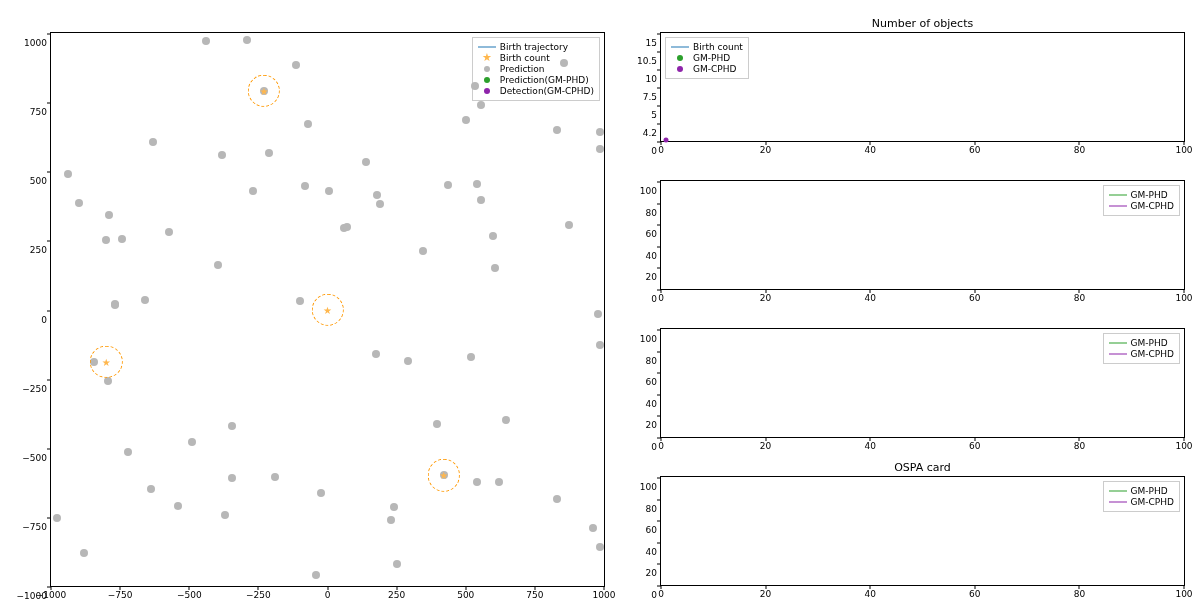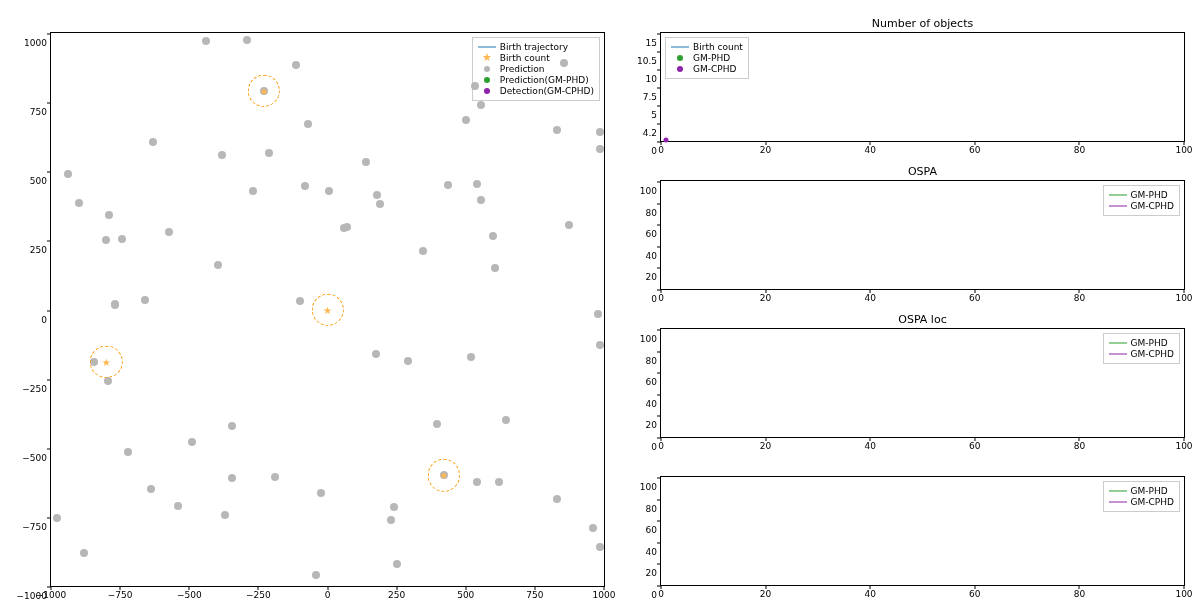--- a/index.html
+++ b/index.html
@@ -271,21 +271,20 @@
         <div class="legend-row">
           <span class="lg-swatch">
             <span class="lg-dot" style="background: rgb(142, 36, 170);"></span>
           </span>
           <span>GM-CPHD</span>
         </div>
       </div>
       <div class="viz-point small-dot" style="background: rgb(142, 36, 170); left: 5.23px; top: 106.56px;"></div>
     </div>
   <div class="panel rp" id="rp1" style="left:660px; top:180px; width:525px; height:110px;">
-    <div class="axis-title">OSPA</div>
   <div class="tickmark-x" style="left: 0px;"></div>
       <div class="tick-x" style="left: 0px;">0</div>
       <div class="tickmark-x" style="left: 104.6px;"></div>
       <div class="tick-x" style="left: 104.6px;">20</div>
       <div class="tickmark-x" style="left: 209.2px;"></div>
       <div class="tick-x" style="left: 209.2px;">40</div>
       <div class="tickmark-x" style="left: 313.8px;"></div>
       <div class="tick-x" style="left: 313.8px;">60</div>
       <div class="tickmark-x" style="left: 418.4px;"></div>
       <div class="tick-x" style="left: 418.4px;">80</div>
@@ -312,21 +311,20 @@
         </div>
         <div class="legend-row">
           <span class="lg-swatch">
             <span class="lg-line" style="border-color: rgb(142, 36, 170);"></span>
           </span>
           <span>GM-CPHD</span>
         </div>
       </div>
     </div>
   <div class="panel rp" id="rp2" style="left:660px; top:328px; width:525px; height:110px;">
-    <div class="axis-title">OSPA loc</div>
   <div class="tickmark-x" style="left: 0px;"></div>
       <div class="tick-x" style="left: 0px;">0</div>
       <div class="tickmark-x" style="left: 104.6px;"></div>
       <div class="tick-x" style="left: 104.6px;">20</div>
       <div class="tickmark-x" style="left: 209.2px;"></div>
       <div class="tick-x" style="left: 209.2px;">40</div>
       <div class="tickmark-x" style="left: 313.8px;"></div>
       <div class="tick-x" style="left: 313.8px;">60</div>
       <div class="tickmark-x" style="left: 418.4px;"></div>
       <div class="tick-x" style="left: 418.4px;">80</div>
@@ -353,20 +351,21 @@
         </div>
         <div class="legend-row">
           <span class="lg-swatch">
             <span class="lg-line" style="border-color: rgb(142, 36, 170);"></span>
           </span>
           <span>GM-CPHD</span>
         </div>
       </div>
     </div>
   <div class="panel rp" id="rp3" style="left:660px; top:476px; width:525px; height:110px;">
+    <div class="axis-title">OSPA card</div>
   <div class="tickmark-x" style="left: 0px;"></div>
       <div class="tick-x" style="left: 0px;">0</div>
       <div class="tickmark-x" style="left: 104.6px;"></div>
       <div class="tick-x" style="left: 104.6px;">20</div>
       <div class="tickmark-x" style="left: 209.2px;"></div>
       <div class="tick-x" style="left: 209.2px;">40</div>
       <div class="tickmark-x" style="left: 313.8px;"></div>
       <div class="tick-x" style="left: 313.8px;">60</div>
       <div class="tickmark-x" style="left: 418.4px;"></div>
       <div class="tick-x" style="left: 418.4px;">80</div>

